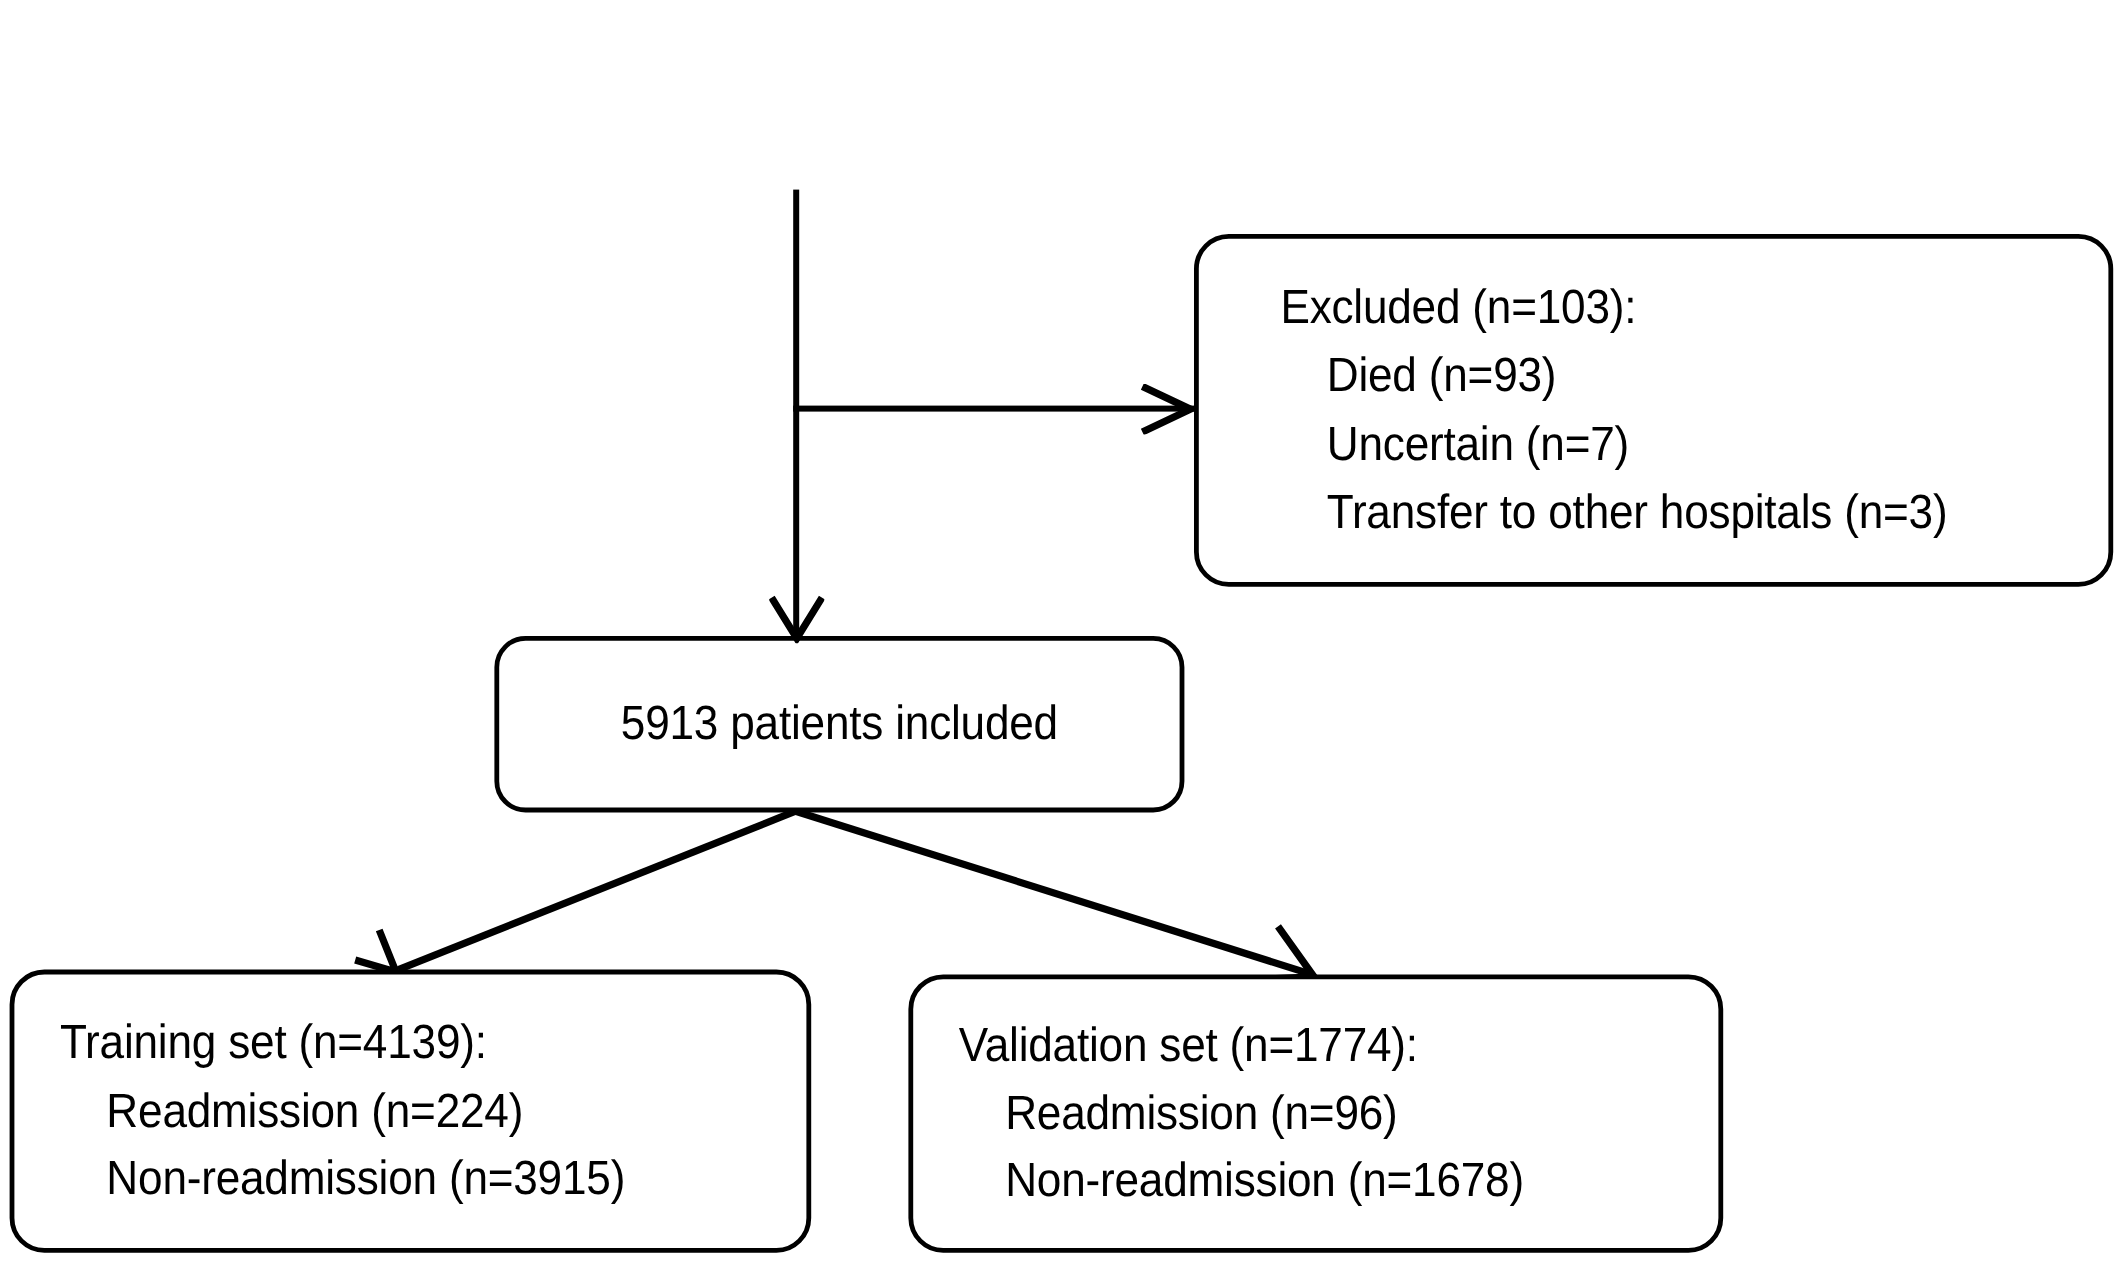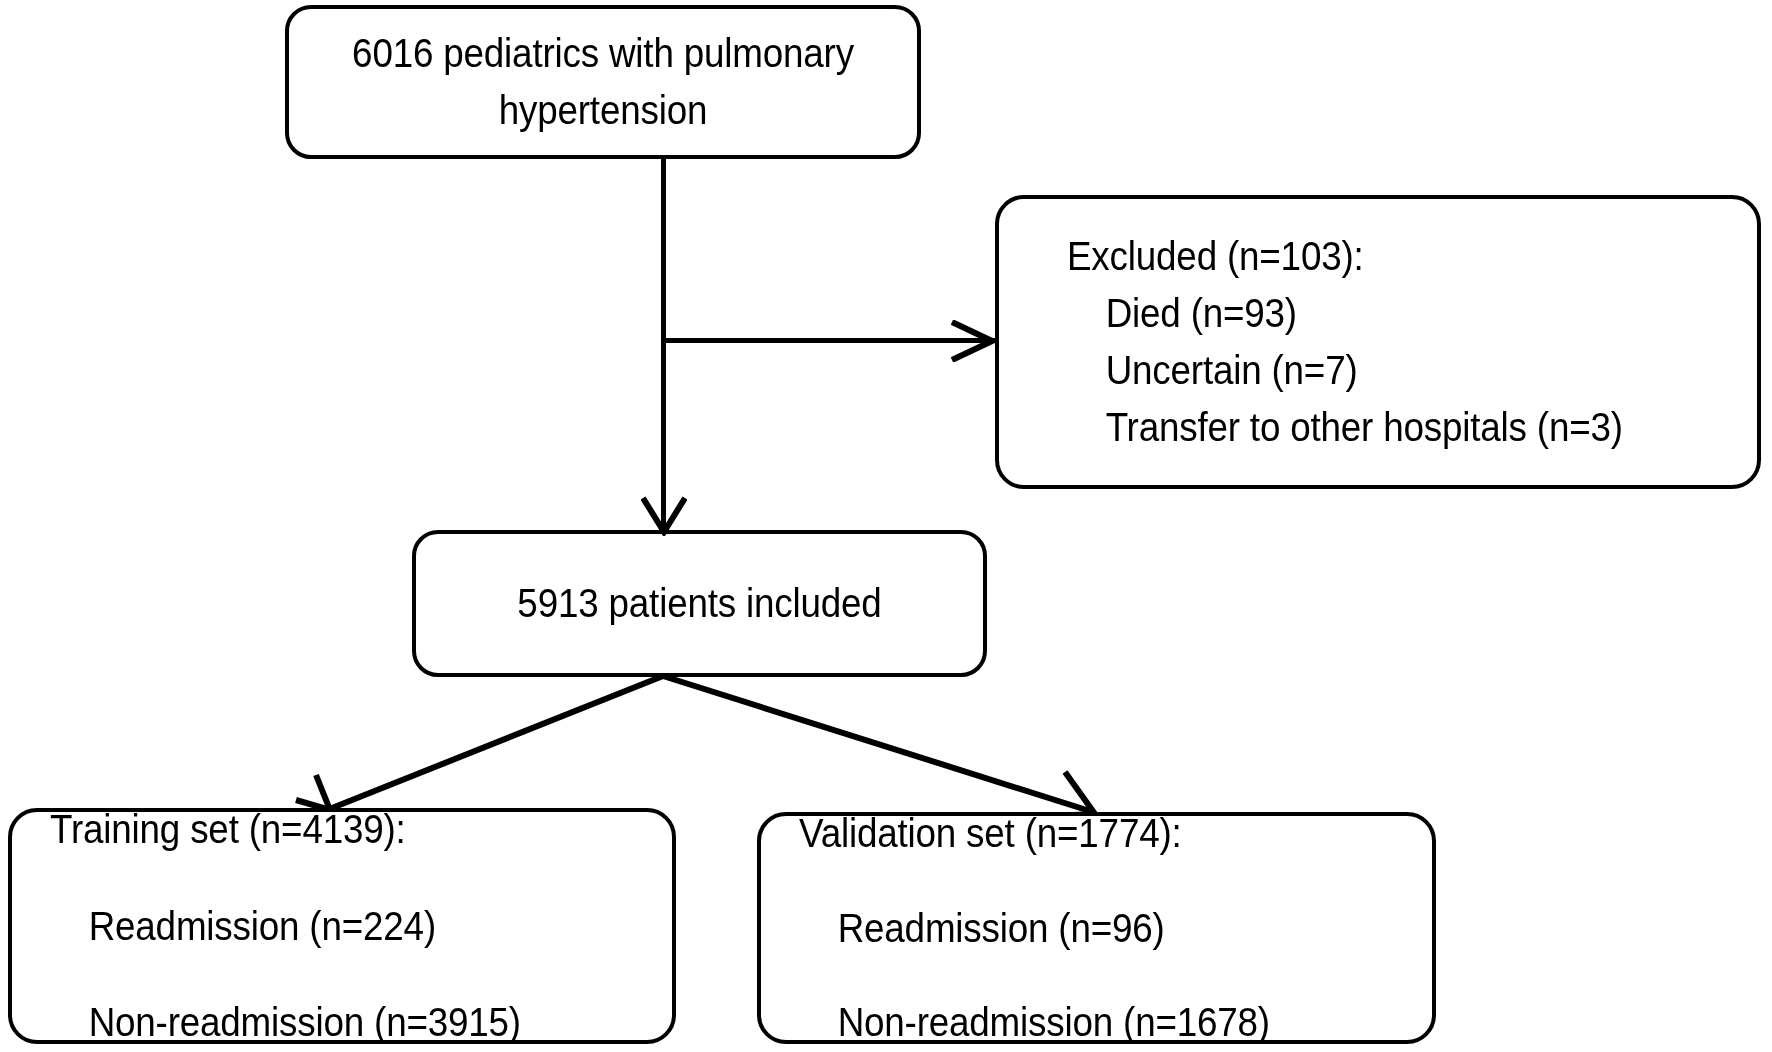--- a/index.html
+++ b/index.html
@@ -47,22 +47,22 @@
   }
   .node.left-align .line {
     text-align: left;
   }
   .indent-1 { padding-left: 42px; }
 
   
   #node-source   { left: 285px;  top: 5px;    width: 636px; height: 154px; padding: 0 26px; }
   #node-excluded { left: 995px;  top: 195px;  width: 766px; height: 294px; padding: 0 0 0 68px; }
   #node-included { left: 412px;  top: 530px;  width: 575px; height: 147px; padding: 0 20px; }
-  #node-training { left: 8px;    top: 808px;  width: 668px; height: 236px; padding: 0 0 0 38px; gap: 40px; }
-  #node-validation { left: 757px; top: 812px; width: 679px; height: 232px; padding: 0 0 0 38px; gap: 38px; }
+  #node-training { left: 8px;    top: 808px;  width: 668px; height: 236px; padding: 0 0 0 38px; }
+  #node-validation { left: 757px; top: 812px; width: 679px; height: 232px; padding: 0 0 0 38px; }
 
   
   .conn {
     position: absolute;
     background: #000000;
     z-index: 1;
   }
   .vline { width: 5px; }
   .hline { height: 5px; }
 
@@ -98,24 +98,20 @@
 
   <svg id="diagonals">
 
     <line x1="663" y1="676" x2="332" y2="808" stroke="#000000" stroke-width="6"></line>
     <path d="M316,775 L330,810 L296,800" fill="none" stroke="#000000" stroke-width="6"></path>
 
     <line x1="663" y1="676" x2="1093" y2="812" stroke="#000000" stroke-width="6"></line>
     <path d="M1065,772 L1095,814 L1052,816" fill="none" stroke="#000000" stroke-width="6"></path>
   </svg>
 
-  <div class="node center" id="node-source">
-    <div class="line">6016 pediatrics with pulmonary</div>
-    <div class="line">hypertension</div>
-  </div>
 
   <div class="node left-align" id="node-excluded">
     <div class="line">Excluded (n=103):</div>
     <div class="line indent-1">Died (n=93)</div>
     <div class="line indent-1">Uncertain (n=7)</div>
     <div class="line indent-1">Transfer to other hospitals (n=3)</div>
   </div>
 
   <div class="node center" id="node-included">
     <div class="line">5913 patients included</div>

